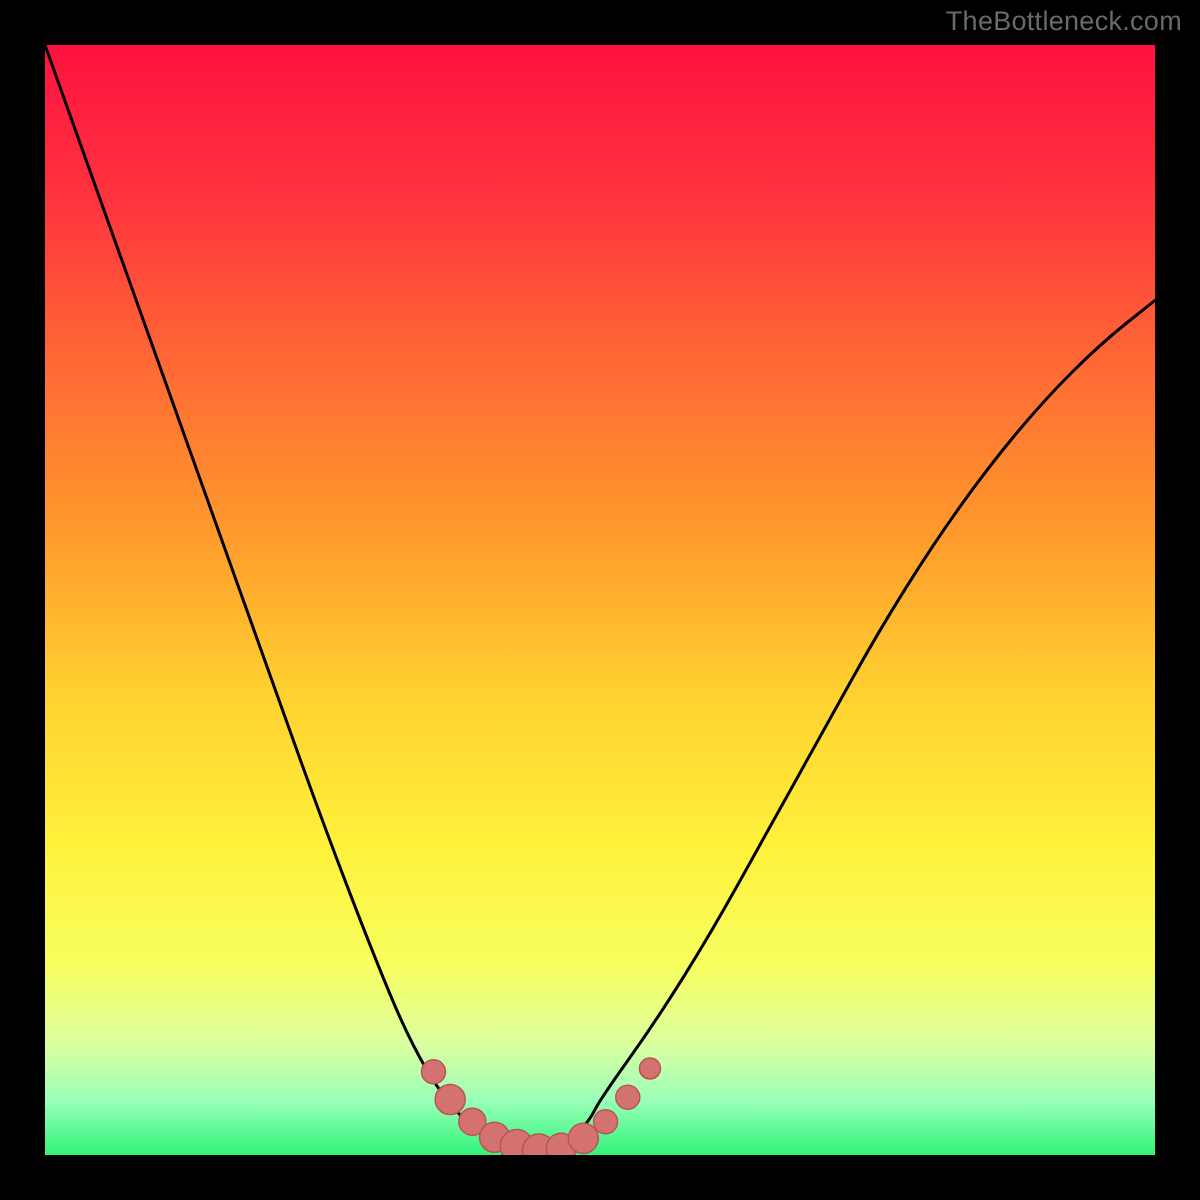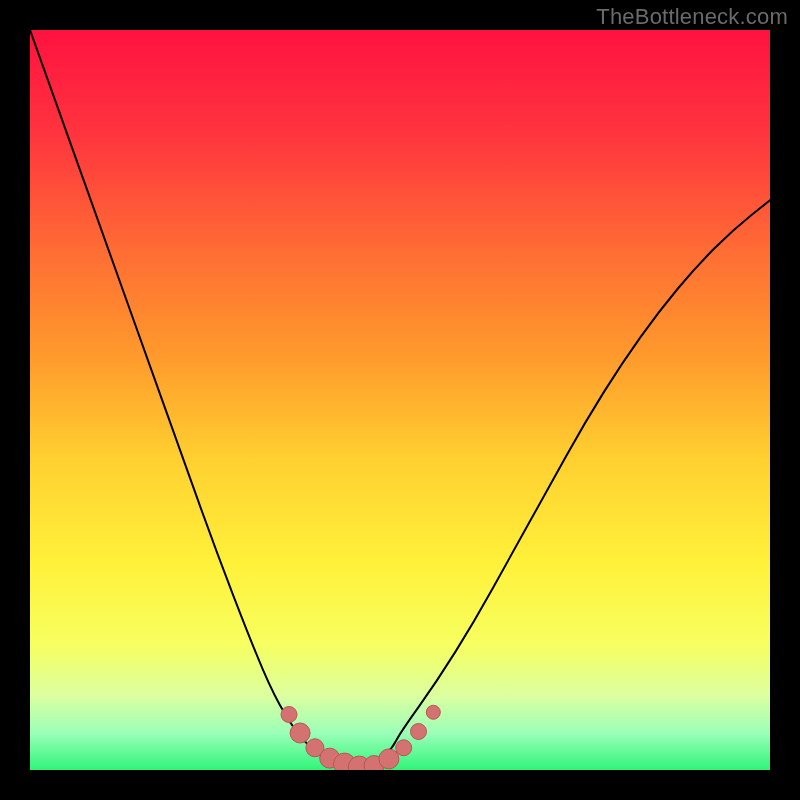--- a/index.html
+++ b/index.html
@@ -15,21 +15,21 @@
     position: relative;
     width: 800px;
     height: 800px;
     background: #000;
   }
   .watermark {
     position: absolute;
     top: 4px;
     right: 12px;
     color: #6a6a6a;
-    font-size: 22px;
+    font-size: 18px;
     font-weight: 400;
     letter-spacing: 0.2px;
     z-index: 10;
   }
   .plot-area {
     position: absolute;
     left: 30px;
     top: 30px;
     width: 740px;
     height: 740px;

